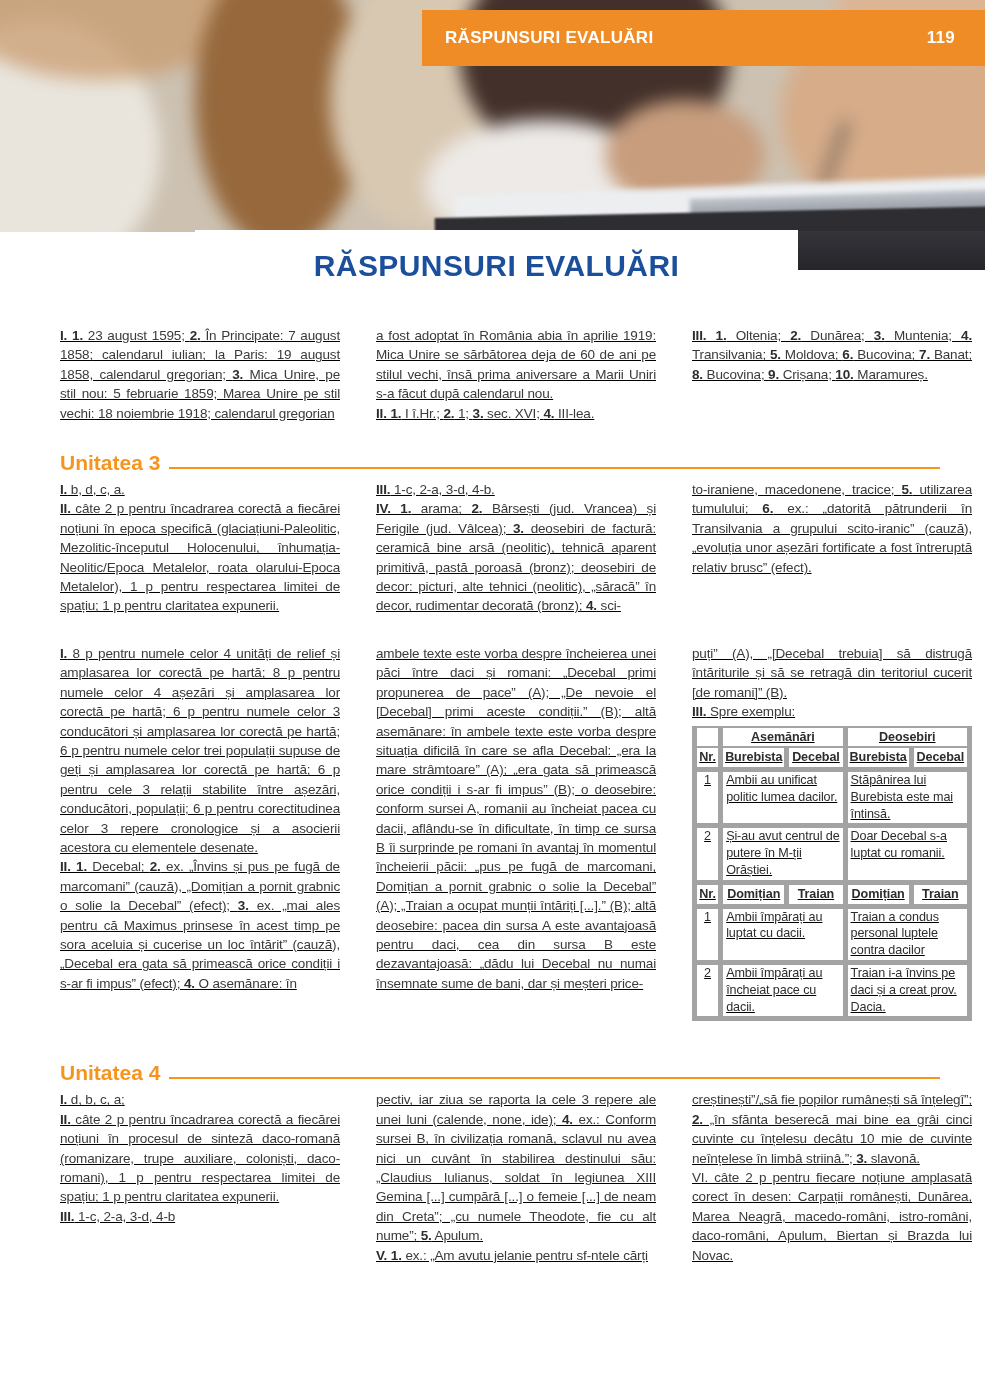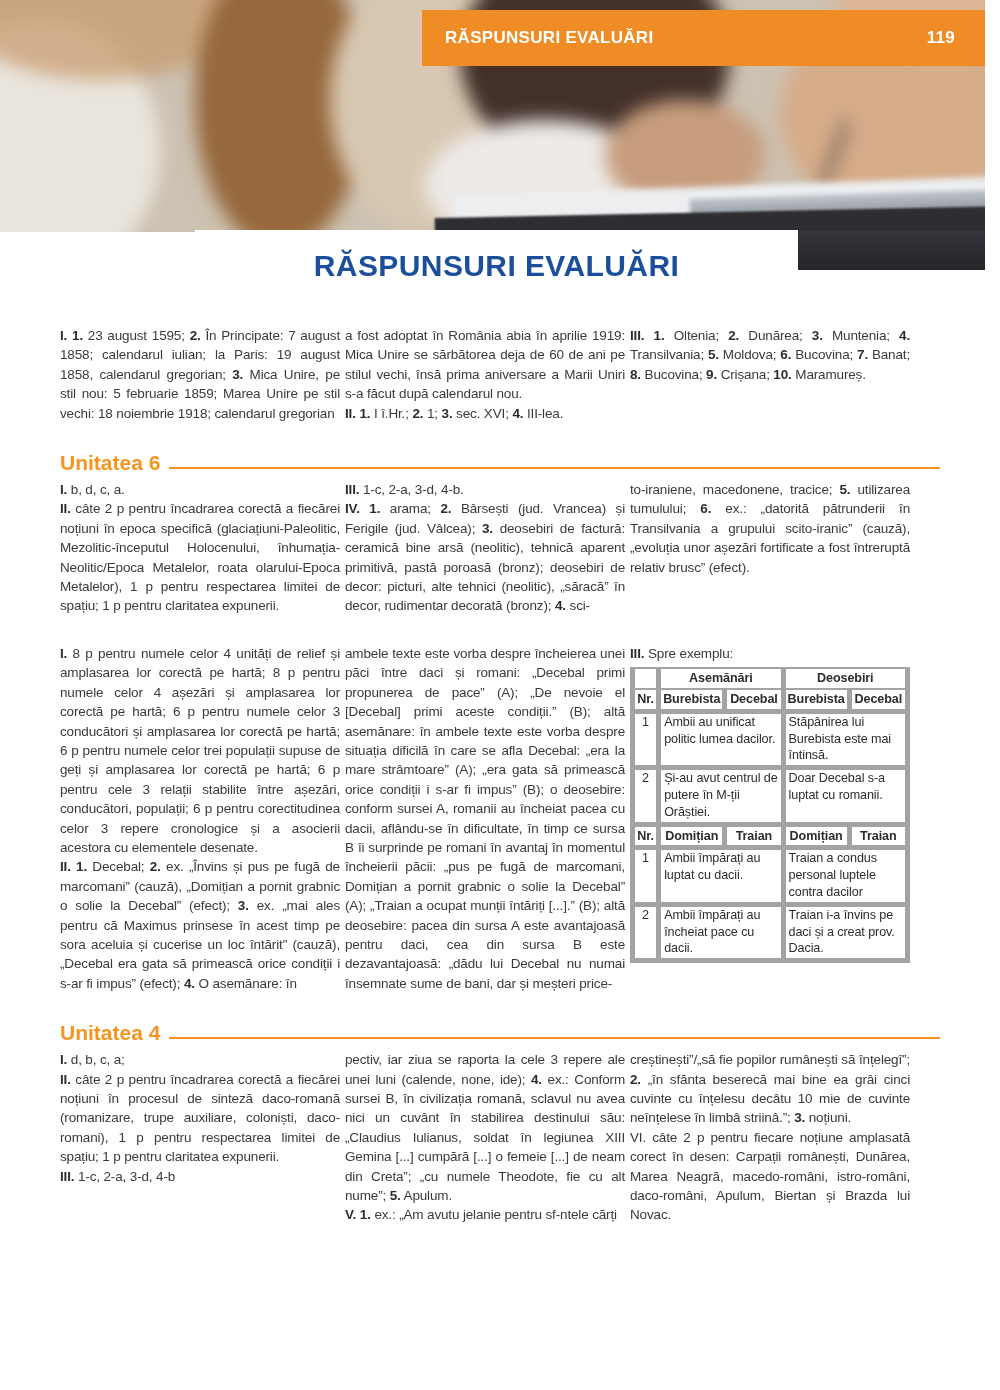--- a/index.html
+++ b/index.html
@@ -32,25 +32,25 @@
              color:#ffffff; font-weight:700; font-size:17px; letter-spacing:.3px; }
 
   
   .title-box { position:absolute; left:195px; top:230px; width:603px; height:72px; background:#ffffff; z-index:3;
                display:flex; align-items:center; justify-content:center; }
   .title-box h1 { color:#1B4F9C; font-size:30px; font-weight:700; letter-spacing:.4px; }
 
   
   .content { position:absolute; left:60px; top:326px; width:880px; z-index:2; }
   section { margin:0; }
-  .sec2 { margin-top:28px; } .sec3 { margin-top:28px; } .sec4 { margin-top:28px; }
+  .sec2 { margin-top:28px; } .sec3 { margin-top:28px; } .sec4 { margin-top:40px; }
   .sec-head { display:flex; align-items:center; margin-bottom:5px; }
   .sec-title { color:#F7941D; font-size:21px; font-weight:700; white-space:nowrap; }
   .sec-rule { flex:1; border-bottom:2.5px solid #F7941D; margin-left:9px; margin-top:9px; }
-  .cols { display:flex; gap:5px; }
+  .cols { display:flex; gap:36px;text-decoration:underline; }
   .col { width:280px; flex:0 0 280px; color:#3B3A38; font-size:13.5px; line-height:19.4px; letter-spacing:-.15px; }
   .col p.para { margin:0; text-align:justify; }
   .col b { color:#2E2D2B; }
 
   
   .cmp { border-collapse:collapse; width:100%; margin-top:4px; font-size:12.6px; line-height:16.8px; color:#2E2D2B; letter-spacing:-.1px; }
   .cmp td { border:5px solid #a3a3a3; padding:0 3px 1px 3px; vertical-align:top; }
   .cmp tr.h td { font-weight:700; text-align:center; border-bottom-width:2px; border-top-width:2px; padding:1px 2px; }
   .cmp td.nr { text-align:center; }
 </style>
@@ -99,21 +99,21 @@
             <p class="para"><b>II. 1.</b><span> I î.Hr.; </span><b>2.</b><span> 1; </span><b>3.</b><span> sec. XVI; </span><b>4.</b><span> III-lea.</span></p>
           </div>
         <div class="col">
             <p class="para"><b>III. 1.</b><span> Oltenia; </span><b>2.</b><span> Dunărea; </span><b>3.</b><span> Muntenia; </span><b>4.</b><span> Transilvania; </span><b>5.</b><span> Moldova; </span><b>6.</b><span> Bucovina; </span><b>7.</b><span> Banat; </span><b>8.</b><span> Bucovina; </span><b>9.</b><span> Crișana; </span><b>10.</b><span> Maramureș.</span></p>
           </div>
       </div>
     </section>
 
     <section class="sec2">
       <div class="sec-head">
-        <span class="sec-title">Unitatea 6</span>
+        <span class="sec-title">Unitatea 3</span>
         <span class="sec-rule"></span>
       </div>
       <div class="cols">
         <div class="col">
             <p class="para"><b>I.</b><span> b, d, c, a.</span></p>
             <p class="para"><b>II.</b><span> câte 2 p pentru încadrarea corectă a fiecărei noțiuni în epoca specifică (glaciațiuni-Paleolitic, Mezolitic-începutul Holocenului, înhumația-Neolitic/Epoca Metalelor, roata olarului-Epoca Metalelor), 1 p pentru respectarea limitei de spațiu; 1 p pentru claritatea expunerii.</span></p>
           </div>
         <div class="col">
             <p class="para"><b>III.</b><span> 1-c, 2-a, 3-d, 4-b.</span></p>
             <p class="para"><b>IV. 1.</b><span> arama; </span><b>2.</b><span> Bârsești (jud. Vrancea) și Ferigile (jud. Vâlcea); </span><b>3.</b><span> deosebiri de factură: ceramică bine arsă (neolitic), tehnică aparent primitivă, pastă poroasă (bronz); deosebiri de decor: picturi, alte tehnici (neolitic), „săracă” în decor, rudimentar decorată (bronz); </span><b>4.</b><span> sci-</span></p>
@@ -128,20 +128,21 @@
       <div class="cols">
         <div class="col">
             <p class="para"><b>I.</b><span> 8 p pentru numele celor 4 unități de relief și amplasarea lor corectă pe hartă; 8 p pentru numele celor 4 așezări și amplasarea lor corectă pe hartă; 6 p pentru numele celor 3 conducători și amplasarea lor corectă pe hartă; 6 p pentru numele celor trei populații supuse de geți și amplasarea lor corectă pe hartă; 6 p pentru cele 3 relații stabilite între așezări, conducători, populații; 6 p pentru corectitudinea celor 3 repere cronologice și a asocierii acestora cu elementele desenate.</span></p>
             <p class="para"><b>II. 1.</b><span> Decebal; </span><b>2.</b><span> ex. „Învins și pus pe fugă de marcomani” (cauză), „Domițian a pornit grabnic o solie la Decebal” (efect); </span><b>3.</b><span> ex. „mai ales pentru că Maximus prinsese în acest timp pe sora aceluia și cucerise un loc întărit” (cauză), „Decebal era gata să primească orice condiții i s-ar fi impus” (efect); </span><b>4.</b><span> O asemănare: în</span></p>
           </div>
         <div class="col">
             <p class="para"><span>ambele texte este vorba despre încheierea unei păci între daci și romani: „Decebal primi propunerea de pace” (A); „De nevoie el [Decebal] primi aceste condiții.” (B); altă asemănare: în ambele texte este vorba despre situația dificilă în care se afla Decebal: „era la mare strâmtoare” (A); „era gata să primească orice condiții i s-ar fi impus” (B); o deosebire: conform sursei A, romanii au încheiat pacea cu dacii, aflându-se în dificultate, în timp ce sursa B îi surprinde pe romani în avantaj în momentul încheierii păcii: „pus pe fugă de marcomani, Domițian a pornit grabnic o solie la Decebal” (A); „Traian a ocupat munții întăriți [...].” (B); altă deosebire: pacea din sursa A este avantajoasă pentru daci, cea din sursa B este dezavantajoasă: „dădu lui Decebal nu numai însemnate sume de bani, dar și meșteri price-</span></p>
           </div>
         <div class="col">
           <div>
+              <p class="para"><span>puți” (A), „[Decebal trebuia] să distrugă întăriturile și să se retragă din teritoriul cucerit [de romani]” (B).</span></p>
               <p class="para"><b>III.</b><span> Spre exemplu:</span></p>
             </div>
           <table class="cmp">
             <colgroup>
                 <col style="width:28px">
                 <col style="width:62px">
                 <col style="width:63px">
                 <col style="width:62px">
                 <col style="width:63px">
               </colgroup>
@@ -200,20 +201,20 @@
         <div class="col">
             <p class="para"><b>I.</b><span> d, b, c, a;</span></p>
             <p class="para"><b>II.</b><span> câte 2 p pentru încadrarea corectă a fiecărei noțiuni în procesul de sinteză daco-romană (romanizare, trupe auxiliare, coloniști, daco-romani), 1 p pentru respectarea limitei de spațiu; 1 p pentru claritatea expunerii.</span></p>
             <p class="para"><b>III.</b><span> 1-c, 2-a, 3-d, 4-b</span></p>
           </div>
         <div class="col">
             <p class="para"><span>pectiv, iar ziua se raporta la cele 3 repere ale unei luni (calende, none, ide); </span><b>4.</b><span> ex.: Conform sursei B, în civilizația romană, sclavul nu avea nici un cuvânt în stabilirea destinului său: „Claudius Iulianus, soldat în legiunea XIII Gemina [...] cumpără [...] o femeie [...] de neam din Creta”; „cu numele Theodote, fie cu alt nume”; </span><b>5.</b><span> Apulum.</span></p>
             <p class="para"><b>V. 1.</b><span> ex.: „Am avutu jelanie pentru sf-ntele cărți</span></p>
           </div>
         <div class="col">
-            <p class="para"><span>creștinești”/„să fie popilor rumânești să înțelegî”; </span><b>2.</b><span> „în sfănta beserecă mai bine ea grâi cinci cuvinte cu înțelesu decâtu 10 mie de cuvinte neînțelese în limbâ striinâ.”; </span><b>3.</b><span> noțiuni.</span></p>
+            <p class="para"><span>creștinești”/„să fie popilor rumânești să înțelegî”; </span><b>2.</b><span> „în sfănta beserecă mai bine ea grâi cinci cuvinte cu înțelesu decâtu 10 mie de cuvinte neînțelese în limbâ striinâ.”; </span><b>3.</b><span> slavonă.</span></p>
             <p class="para"><span>VI. câte 2 p pentru fiecare noțiune amplasată corect în desen: Carpații românești, Dunărea, Marea Neagră, macedo-români, istro-români, daco-români, Apulum, Biertan și Brazda lui Novac.</span></p>
           </div>
       </div>
     </section>
 
   </div>
 </div>
 
 </body></html>

